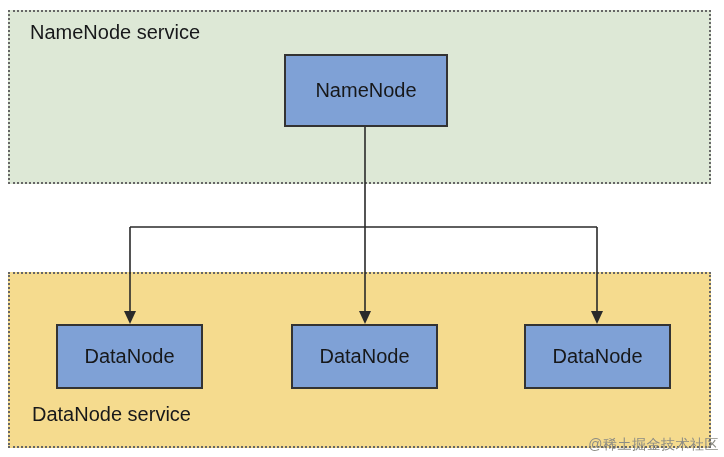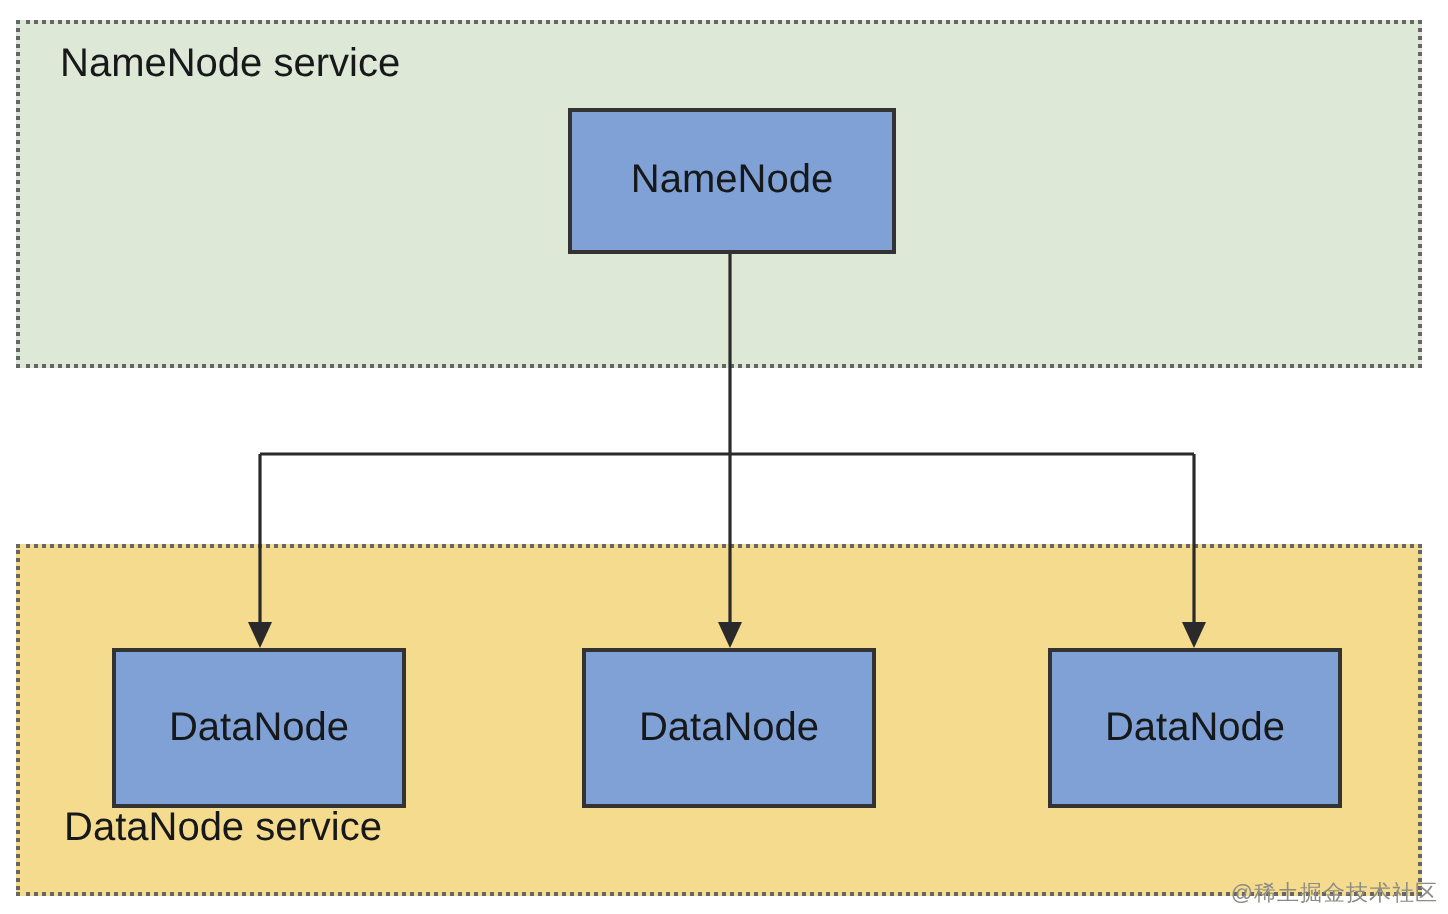--- a/index.html
+++ b/index.html
@@ -64,21 +64,21 @@
   .node-namenode {
     left: 272px;
     top: 54px;
     width: 164px;
     height: 73px;
     margin-left: 12px;
   }
   .node-dn {
     top: 324px;
     width: 147px;
-    height: 80px;
+    height: 65px;
   }
   .dn-0 { left: 56px; }
   .dn-1 { left: 291px; }
   .dn-2 { left: 524px; }
   .connectors {
     position: absolute;
     left: 0;
     top: 0;
     width: 724px;
     height: 457px;
@@ -90,21 +90,21 @@
     fill: none;
   }
   .arrowhead {
     fill: var(--line-color, #2a2a2a);
     stroke: none;
   }
   .watermark {
     position: absolute;
     right: 5px;
     bottom: 3px;
-    font-size: 11px;
+    font-size: 14px;
     color: var(--watermark-color, #8c8c84);
     letter-spacing: 0.5px;
     white-space: nowrap;
   }
 </style>
 </head>
 <body>
 
 <div class="canvas">
 

